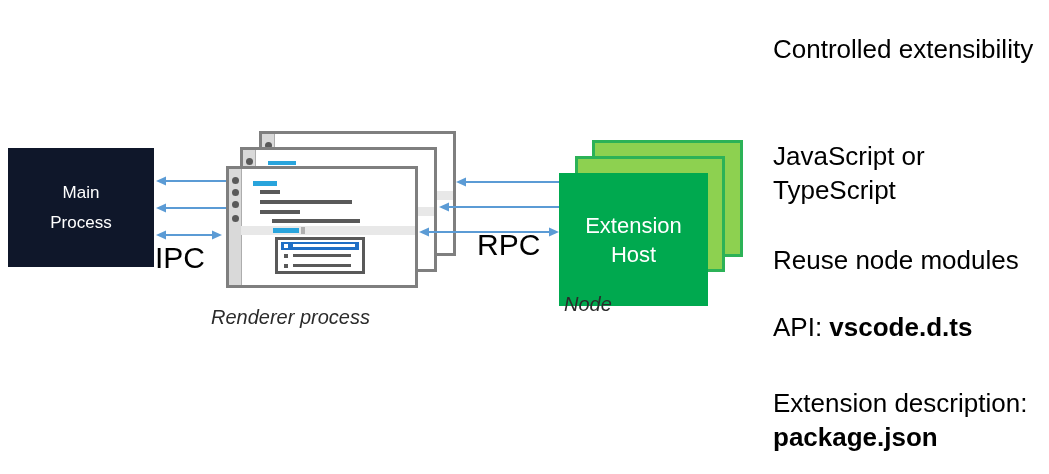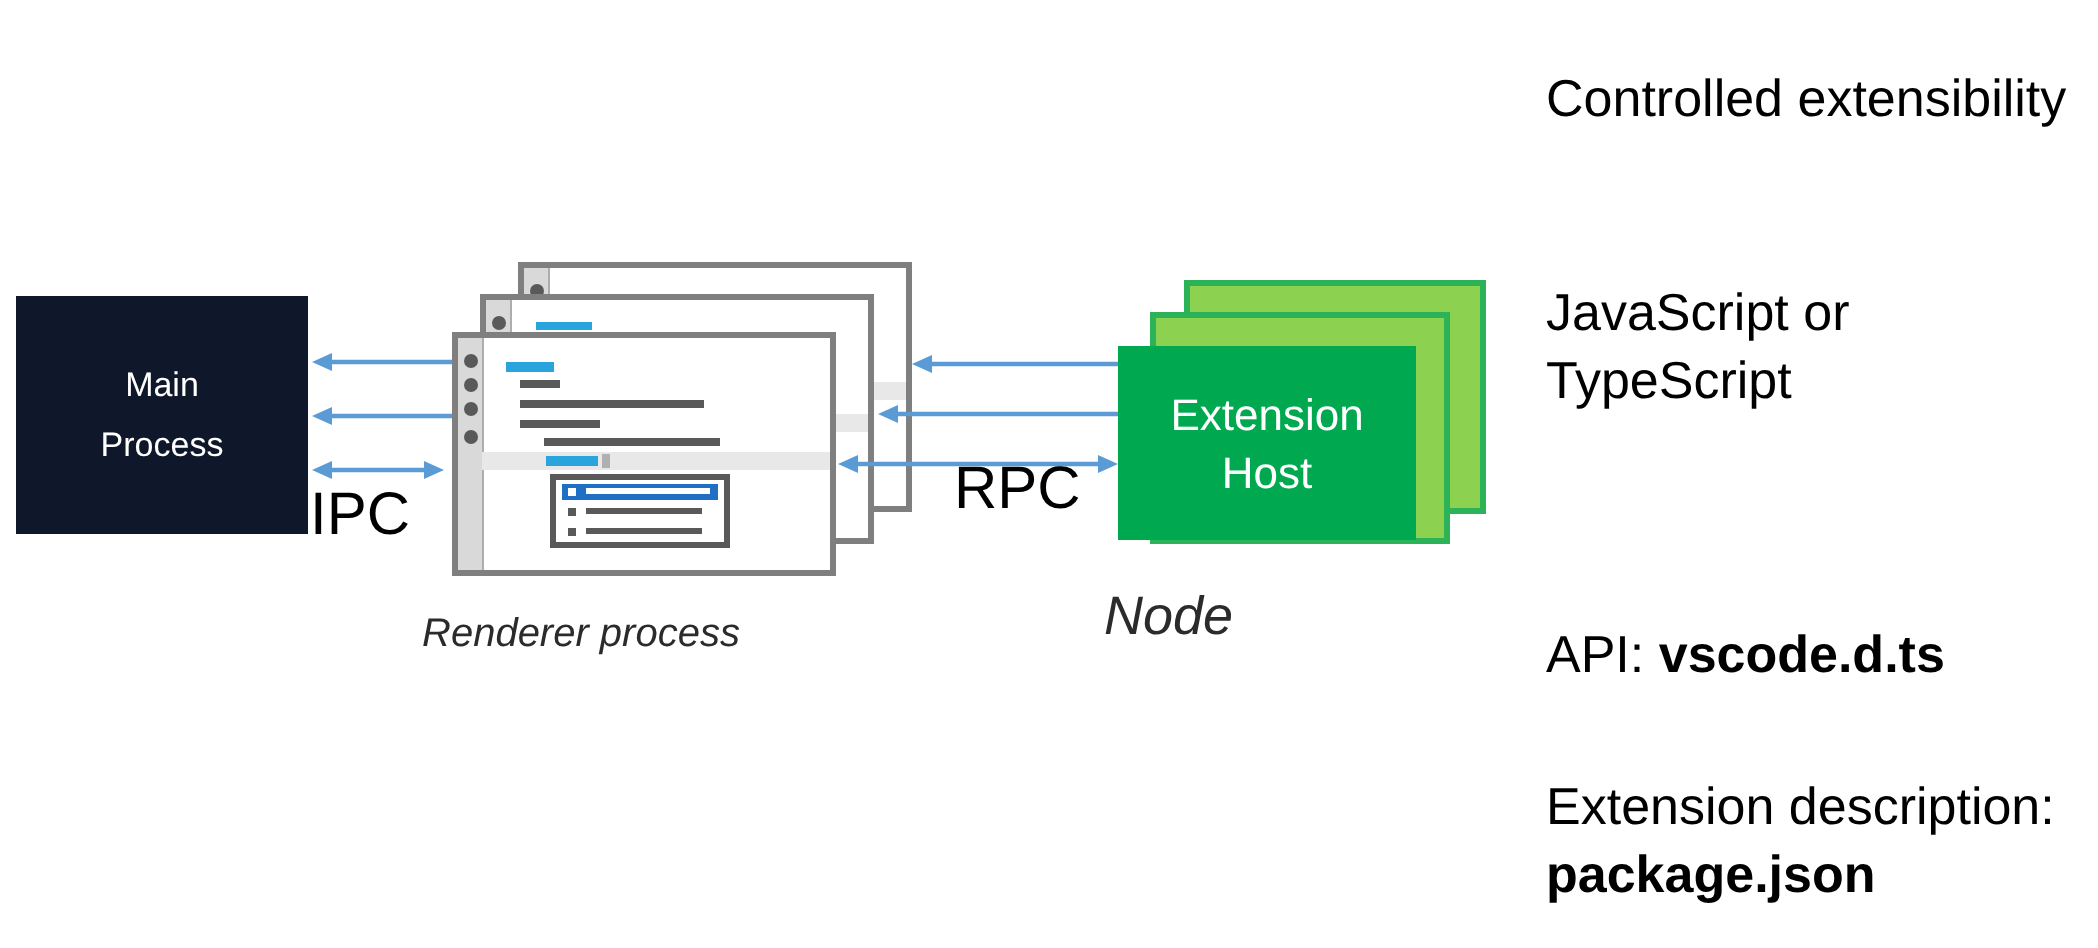--- a/index.html
+++ b/index.html
@@ -10,21 +10,21 @@
   
   .procbox{
     position:absolute;display:flex;align-items:center;justify-content:center;
     text-align:center;color:#ffffff;white-space:pre-line;box-sizing:border-box;
   }
   .main-box{left:8px;top:148px;width:146px;height:119px;background:#0f172a;
     font-size:17px;line-height:30px;}
   .ext-back{position:absolute;box-sizing:border-box;background:#8DD150;border:3px solid #2CB257;}
   .ext3{left:592px;top:140px;width:151px;height:117px;}
   .ext2{left:575px;top:156px;width:150px;height:116px;}
-  .ext-front{left:559px;top:173px;width:149px;height:97px;background:#00A94F;
+  .ext-front{left:559px;top:173px;width:149px;height:133px;background:#00A94F;
     font-size:22px;line-height:29px;}
   
   .window{position:absolute;box-sizing:border-box;background:#ffffff;border:3px solid #7F7F7F;}
   .w3{left:259px;top:131px;width:197px;height:125px;}
   .w2{left:240px;top:147px;width:197px;height:125px;}
   .w1{left:226px;top:166px;width:192px;height:122px;}
   .winbar{position:absolute;left:0;top:0;bottom:0;width:12px;background:#D9D9D9;
     border-right:1px solid #ADADAD;}
   .dot{position:absolute;left:3px;width:7px;height:7px;border-radius:50%;background:#595959;}
   .d1{top:8px}.d2{top:20px}.d3{top:32px}.d4{top:46px}
@@ -39,21 +39,21 @@
   .pb{position:absolute;left:3px;top:2px;width:4px;height:4px;background:#595959;}
   .prow.sel .pb{background:#fff;}
   .pl{position:absolute;left:12px;top:2px;width:58px;height:3px;background:#595959;}
   .prow.sel .pl{background:#fff;width:62px;}
   
   .lbl{position:absolute;color:#000000;}
   .lbl-ipc{left:155px;top:241px;font-size:30px;}
   .lbl-rpc{left:477px;top:228px;font-size:30px;}
   .cap{position:absolute;color:#2b2b2b;font-style:italic;font-weight:300;}
   .cap-renderer{left:211px;top:306px;font-size:20px;}
-  .cap-node{left:552px;top:293px;font-size:27px;}
+  .cap-node{left:564px;top:293px;font-size:20px;}
   
   .note{position:absolute;left:773px;width:272px;font-size:26px;line-height:34px;color:#000;}
   .n0{top:32px}.n1{top:139px}.n2{top:243px}.n3{top:310px}.n4{top:386px}
   .note strong{font-weight:700;}
   
   .arrows{position:absolute;left:0;top:0;width:1049px;height:474px;pointer-events:none;z-index:20;}
 </style>
 </head>
 <body>
 
@@ -119,20 +119,21 @@
   <div class="procbox ext-front">Extension
 Host</div>
 
   <div class="lbl lbl-ipc">IPC</div>
   <div class="lbl lbl-rpc">RPC</div>
   <div class="cap cap-renderer">Renderer process</div>
   <div class="cap cap-node">Node</div>
 
   <div class="note n1">JavaScript or TypeScript</div>
   <div class="note n0">Controlled extensibility</div>
+  <div class="note n2">Reuse node modules</div>
   <div class="note n3"><span>API: </span><strong>vscode.d.ts</strong></div>
   <div class="note n4"><span>Extension description: </span><strong>package.json</strong></div>
 
   <svg class="arrows" viewBox="0 0 1049 474" xmlns="http://www.w3.org/2000/svg">
     <g stroke="#5B9BD5" stroke-width="2.2" fill="#5B9BD5">
 
       <g>
         <line x1="165" y1="181" x2="226" y2="181"></line>
         <polygon points="156,181 166,176.5 166,185.5" stroke="none"></polygon>
       </g>

